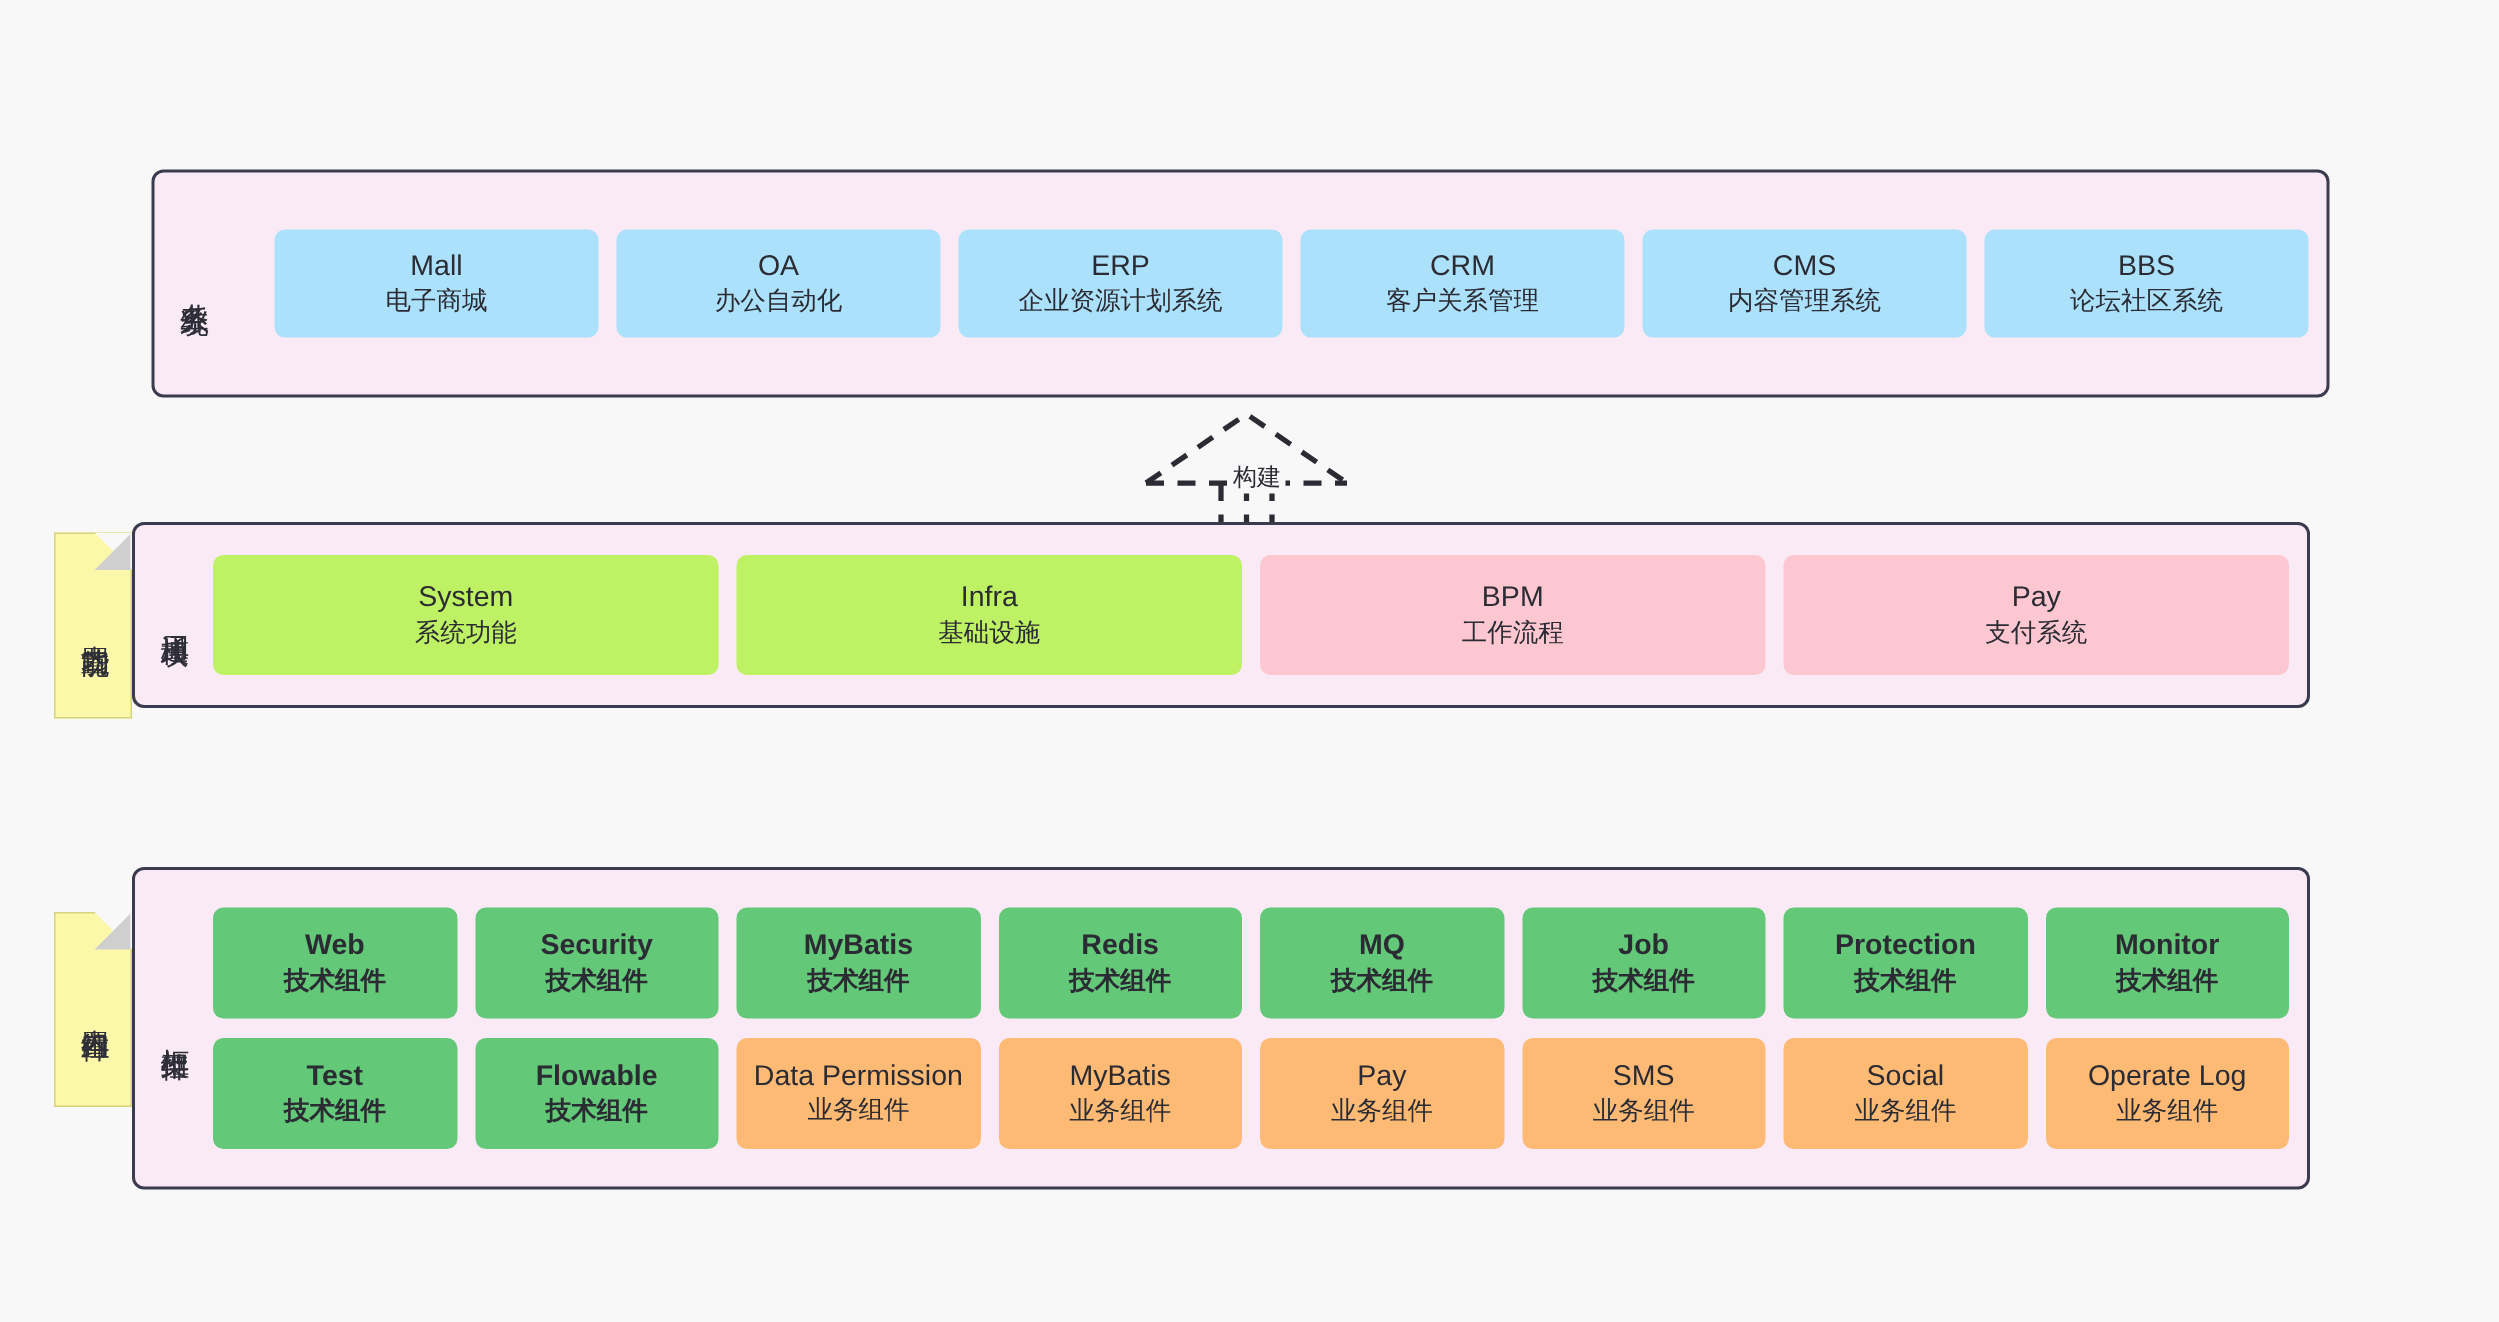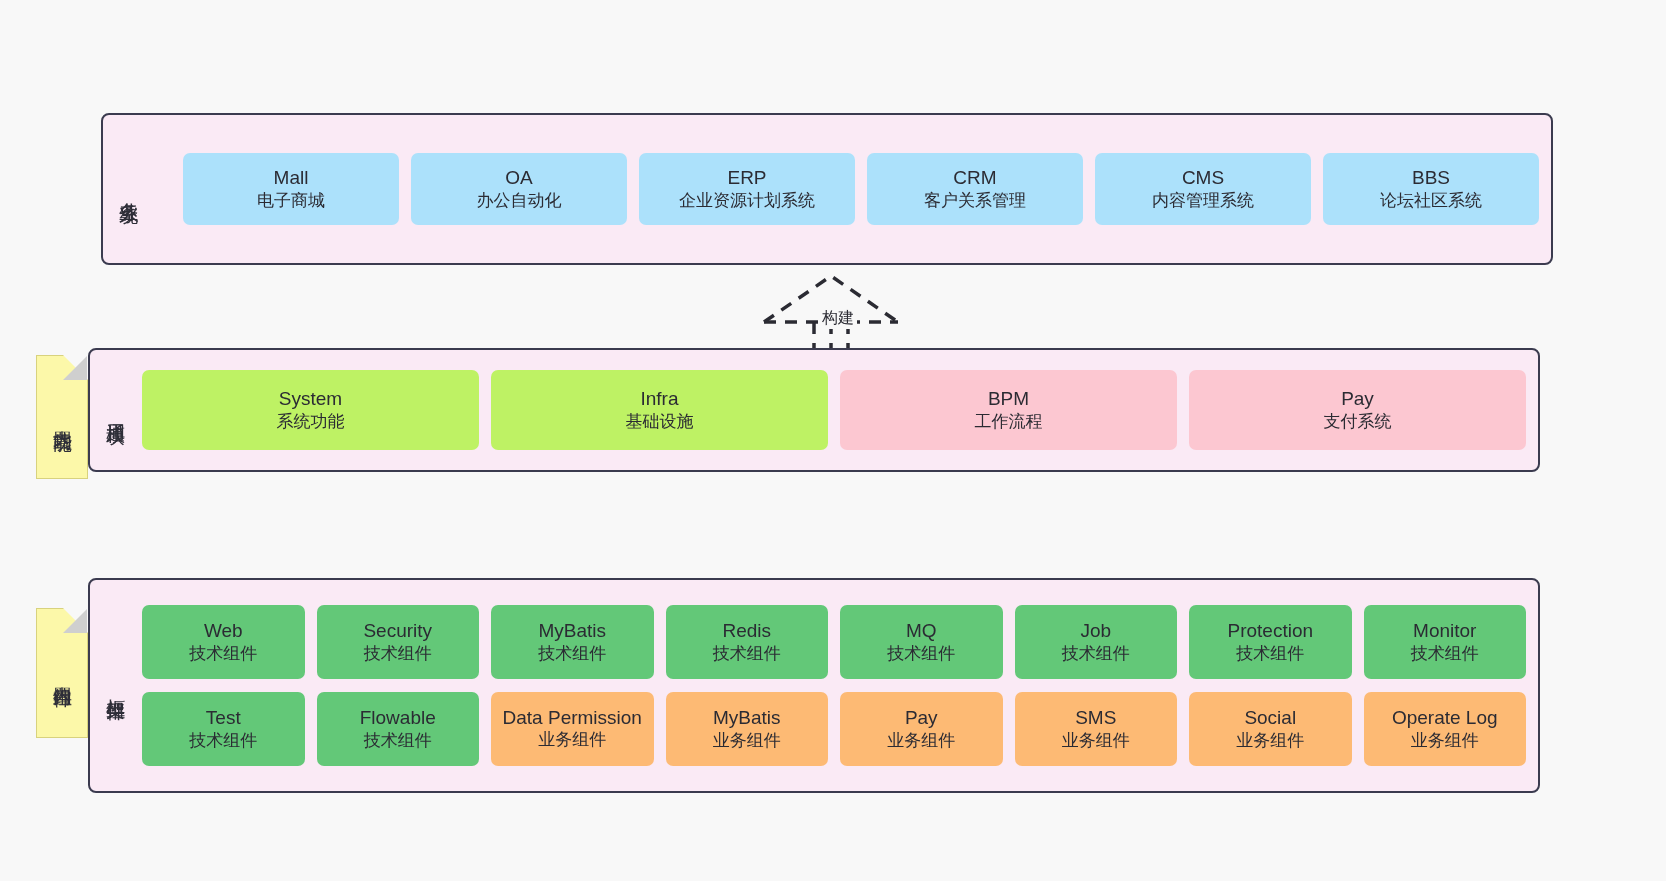--- a/index.html
+++ b/index.html
@@ -61,21 +61,21 @@
     line-height: 1.28;
     user-select: none;
   }
   .card .en  { font-size: 19px; }
   .card .cn  { font-size: 17px; }
   .card.two-line-en .en { line-height: 1.15; }
 
   .c-blue       { background: #ace1fb; }
   .c-red        { background: #bef264; }
   .c-pink       { background: #fcc7d1; }
-  .c-green      { background: #63c878; }
+  .c-green      { background: #63c878; font-weight: bold; }
   .c-lightgreen { background: #fdba74; }
 
   
   #layer-business { left: 101px; top: 113px;  width: 1452px; height: 152px; gap: 28px; }
   #layer-common   { left: 88px; top: 348px;  width: 1452px; height: 124px; }
   #layer-frame    { left: 88px; top: 578px;  width: 1452px; height: 215px; }
 
   #layer-business .cards .card { height: 72px; }
   #layer-common   .cards .card { height: 80px; }
   #layer-frame    .card-row .card { height: 74px; }

